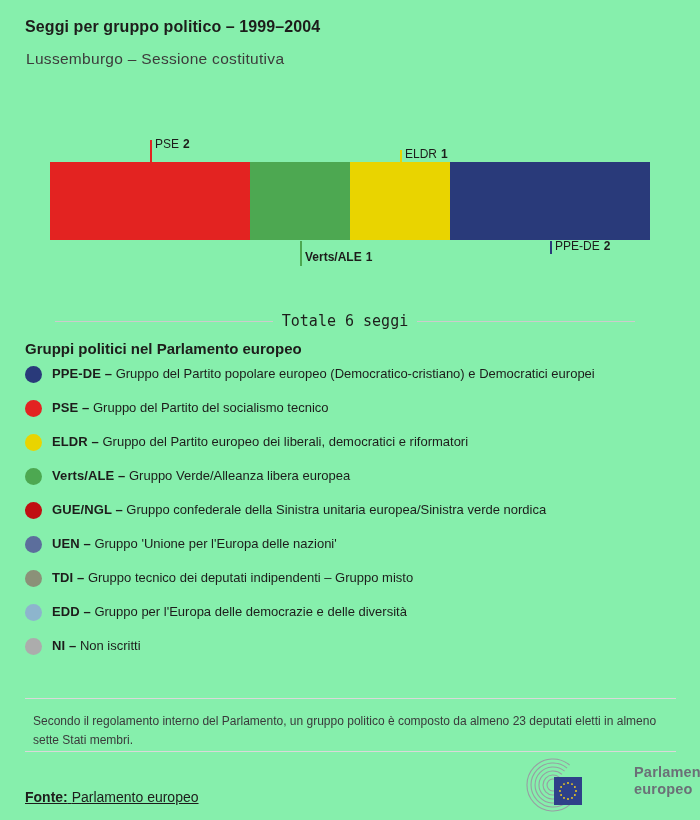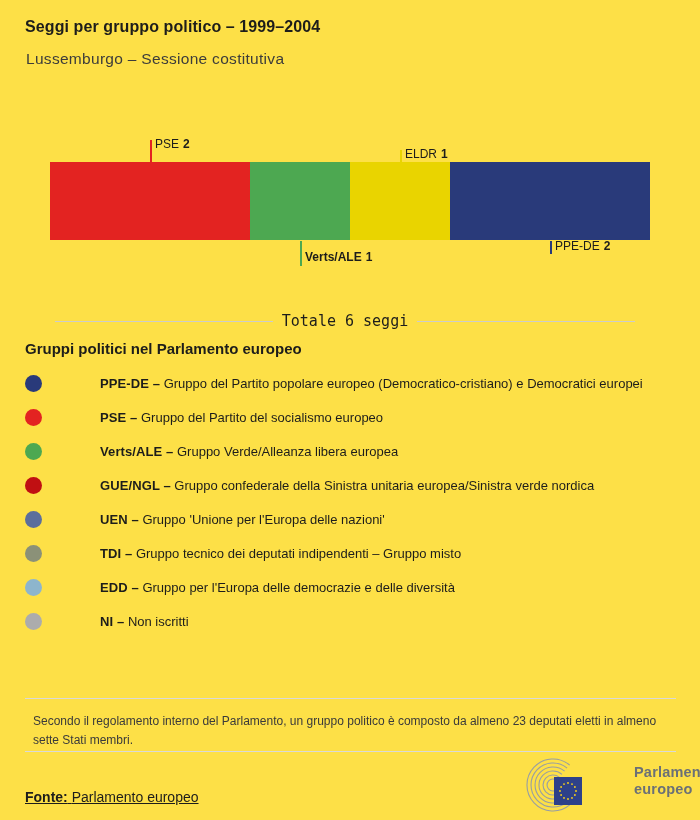--- a/index.html
+++ b/index.html
@@ -1,35 +1,35 @@
 <!DOCTYPE html>
 <html><head>
 <meta charset="utf-8">
 <style>
   html,body{margin:0;padding:0;background:#fff;}
   body{font-family:"Liberation Sans",sans-serif;color:#1d1d1b;}
-  .page{position:relative;width:700px;height:820px;background:#fde047;overflow:hidden;}
+  .page{position:relative;width:700px;height:820px;background:#86efac;overflow:hidden;}
 
   .title{position:absolute;left:25px;top:18px;margin:0;font-size:16px;font-weight:700;letter-spacing:.1px;}
   .subtitle{position:absolute;left:26px;top:50px;font-size:15.5px;color:#3c3c3b;letter-spacing:.3px;}
 
   .chart-layer{position:absolute;inset:0;}
   .bar{position:absolute;left:50px;top:162px;width:600px;height:78px;display:flex;}
   .bar-seg{height:100%;}
   .tick{position:absolute;width:2px;}
   .callout{position:absolute;font-size:12px;white-space:nowrap;color:#1d1d1b;}
   .callout b{margin-left:4px;}
 
   .total{position:absolute;left:55px;top:312px;width:580px;display:flex;align-items:center;gap:9px;}
   .total .line{flex:1;height:1px;background:#ccc;}
   .total .label{font-family:"DejaVu Sans Mono",monospace;font-weight:400;font-size:15px;color:#1d1d1b;}
 
   .legend-title{position:absolute;left:25px;top:340px;margin:0;font-size:15px;font-weight:700;}
   .legend{position:absolute;left:25px;top:366px;margin:0;padding:0;list-style:none;}
-  .legend li{display:flex;align-items:center;height:34px;gap:48px;}
+  .legend li{display:flex;align-items:flex-start;height:34px;}
   .dot{width:17px;height:17px;border-radius:50%;margin-right:10px;flex:0 0 17px;}
   .legend .txt{font-size:13px;}
   .legend .txt b{letter-spacing:.1px;}
 
   .rule{position:absolute;left:25px;width:651px;height:1px;background:#d9d9d9;border:0;margin:0;}
   .rule-top{top:698px;}
   .rule-bottom{top:751px;}
   .note{position:absolute;left:25px;top:704px;width:652px;margin:8px;font-size:12px;line-height:19px;color:#3a3a3b;}
 
   .source{position:absolute;left:25px;top:789px;font-size:14px;text-decoration:underline;}
@@ -68,21 +68,25 @@
   </div>
 
   <h2 class="legend-title">Gruppi politici nel Parlamento europeo</h2>
   <ul class="legend">
       <li>
         <span class="dot" style="background: rgb(41, 58, 122);"></span>
         <span class="txt"><b>PPE-DE –</b> <span>Gruppo del Partito popolare europeo (Democratico-cristiano) e Democratici europei</span></span>
       </li>
       <li>
         <span class="dot" style="background: rgb(227, 35, 33);"></span>
-        <span class="txt"><b>PSE –</b> <span>Gruppo del Partito del socialismo europeo</span></span>
+        <span class="txt"><b>PSE –</b> <span>Gruppo del Partito del socialismo tecnico</span></span>
+      </li>
+      <li>
+        <span class="dot" style="background: rgb(233, 212, 0);"></span>
+        <span class="txt"><b>ELDR –</b> <span>Gruppo del Partito europeo dei liberali, democratici e riformatori</span></span>
       </li>
       <li>
         <span class="dot" style="background: rgb(77, 168, 81);"></span>
         <span class="txt"><b>Verts/ALE –</b> <span>Gruppo Verde/Alleanza libera europea</span></span>
       </li>
       <li>
         <span class="dot" style="background: rgb(192, 15, 18);"></span>
         <span class="txt"><b>GUE/NGL –</b> <span>Gruppo confederale della Sinistra unitaria europea/Sinistra verde nordica</span></span>
       </li>
       <li>

